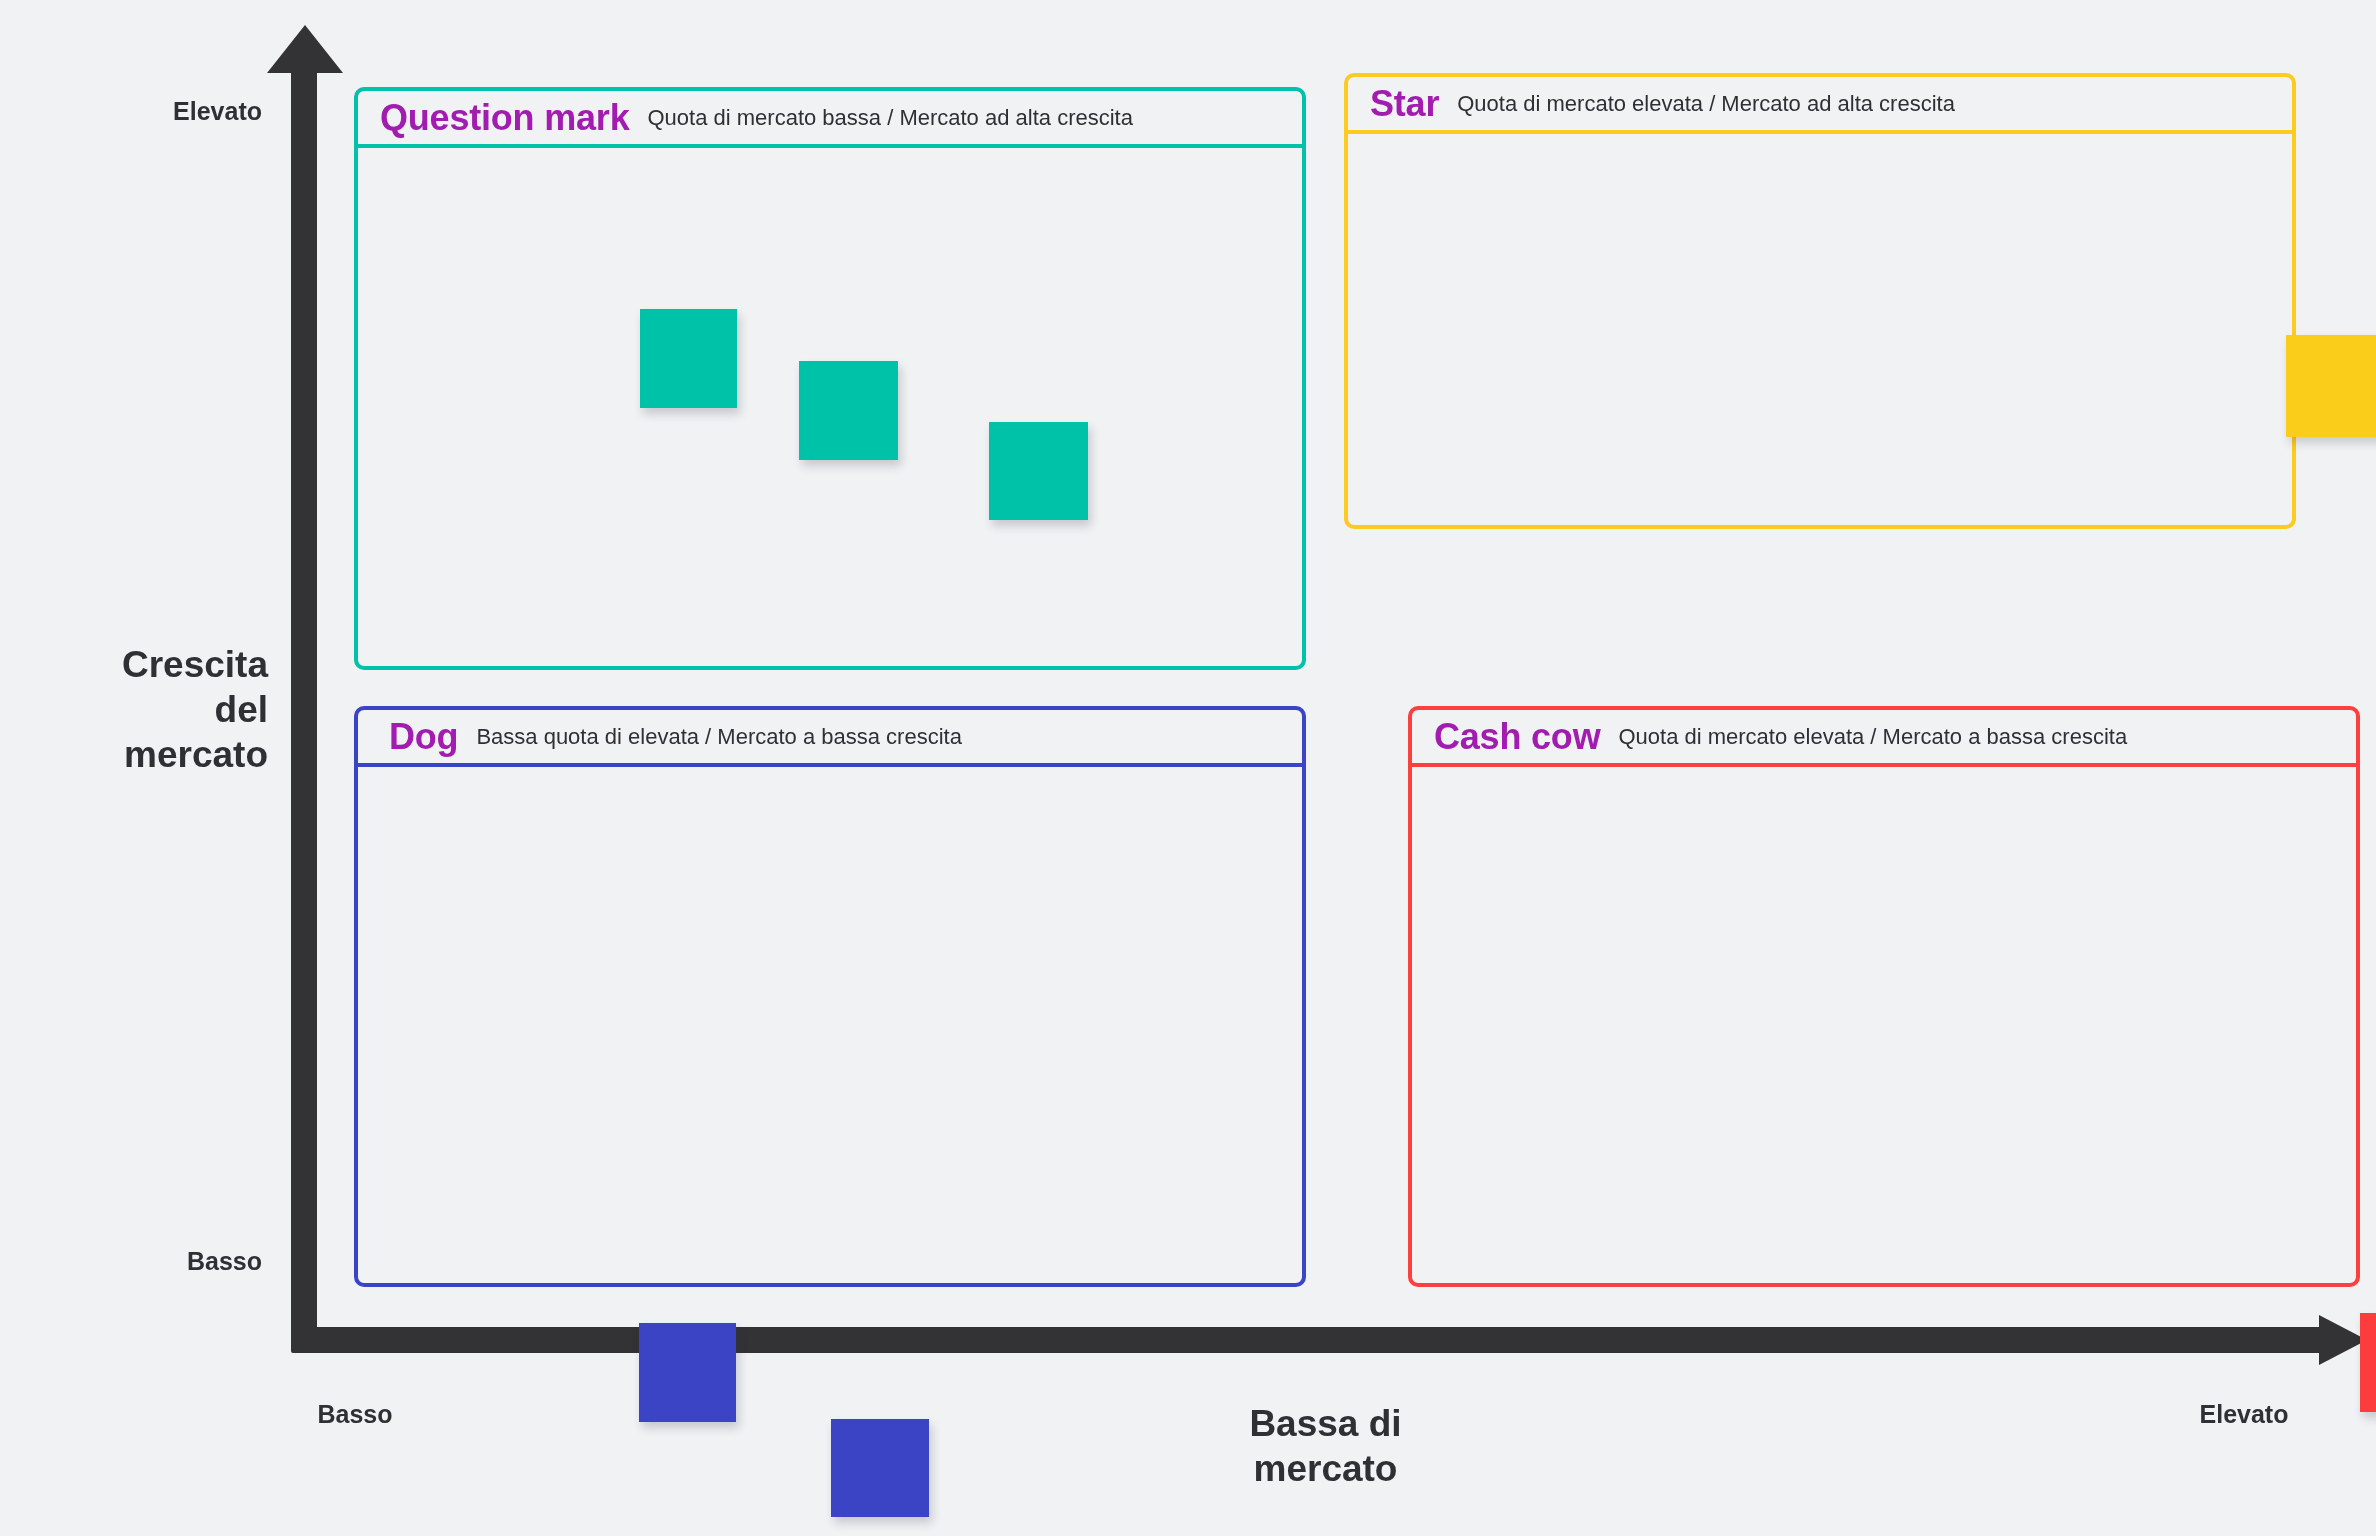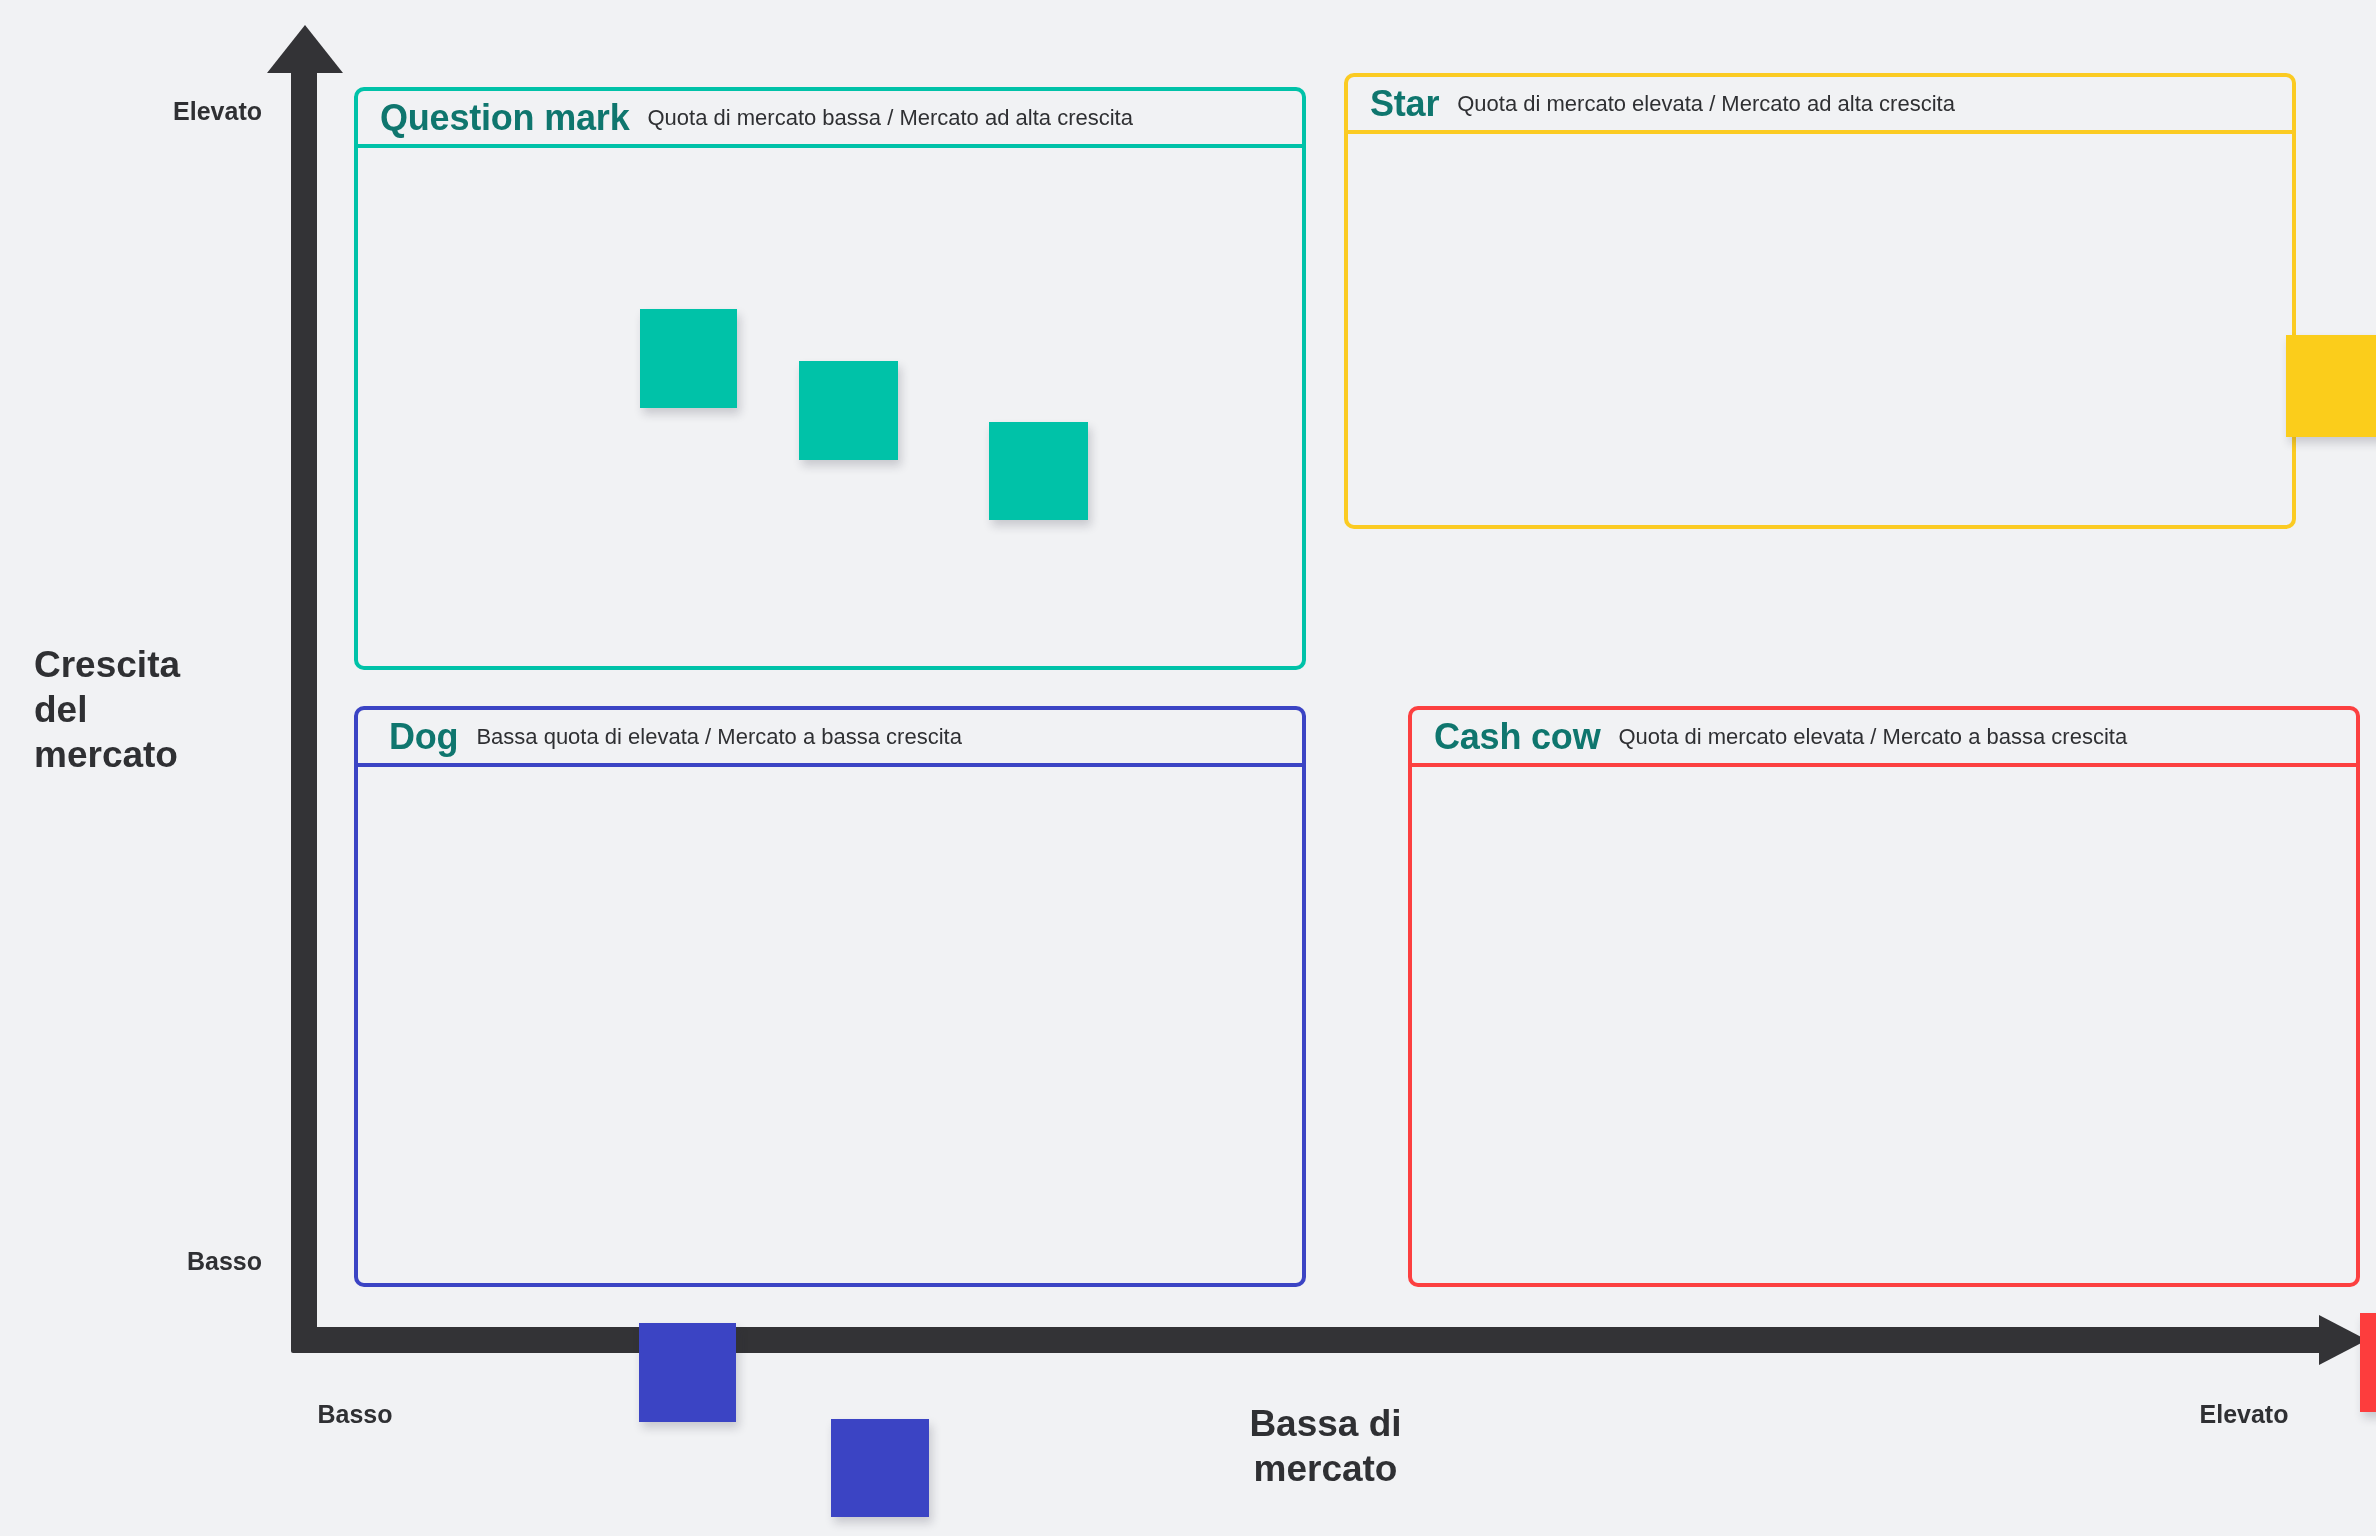--- a/index.html
+++ b/index.html
@@ -77,21 +77,21 @@
     left: 40px;
     top: 1245px;
     width: 198px;
     text-align: right;
     font-size: 25px;
   }
   .cap-ymain {
     left: 10px;
     top: 642px;
     width: 234px;
-    text-align: left;
+    text-align: right;
     font-size: 37px;
     line-height: 1.22;
   }
   .cap-basso-x {
     left: 252px;
     top: 1398px;
     width: 158px;
     text-align: center;
     font-size: 25px;
   }
@@ -129,21 +129,21 @@
     box-sizing: border-box;
     border-bottom-style: solid;
     border-bottom-width: 4px;
     display: flex;
     align-items: center;
     padding-left: 22px;
   }
   .quad-title {
     font-size: 36px;
     font-weight: bold;
-    color: #0f766e;
+    color: #a21caf;
     letter-spacing: -0.2px;
     white-space: nowrap;
   }
   .quad-sub {
     font-size: 22px;
     color: #2f3033;
     margin-left: 18px;
     white-space: nowrap;
   }
   .quad-body {

